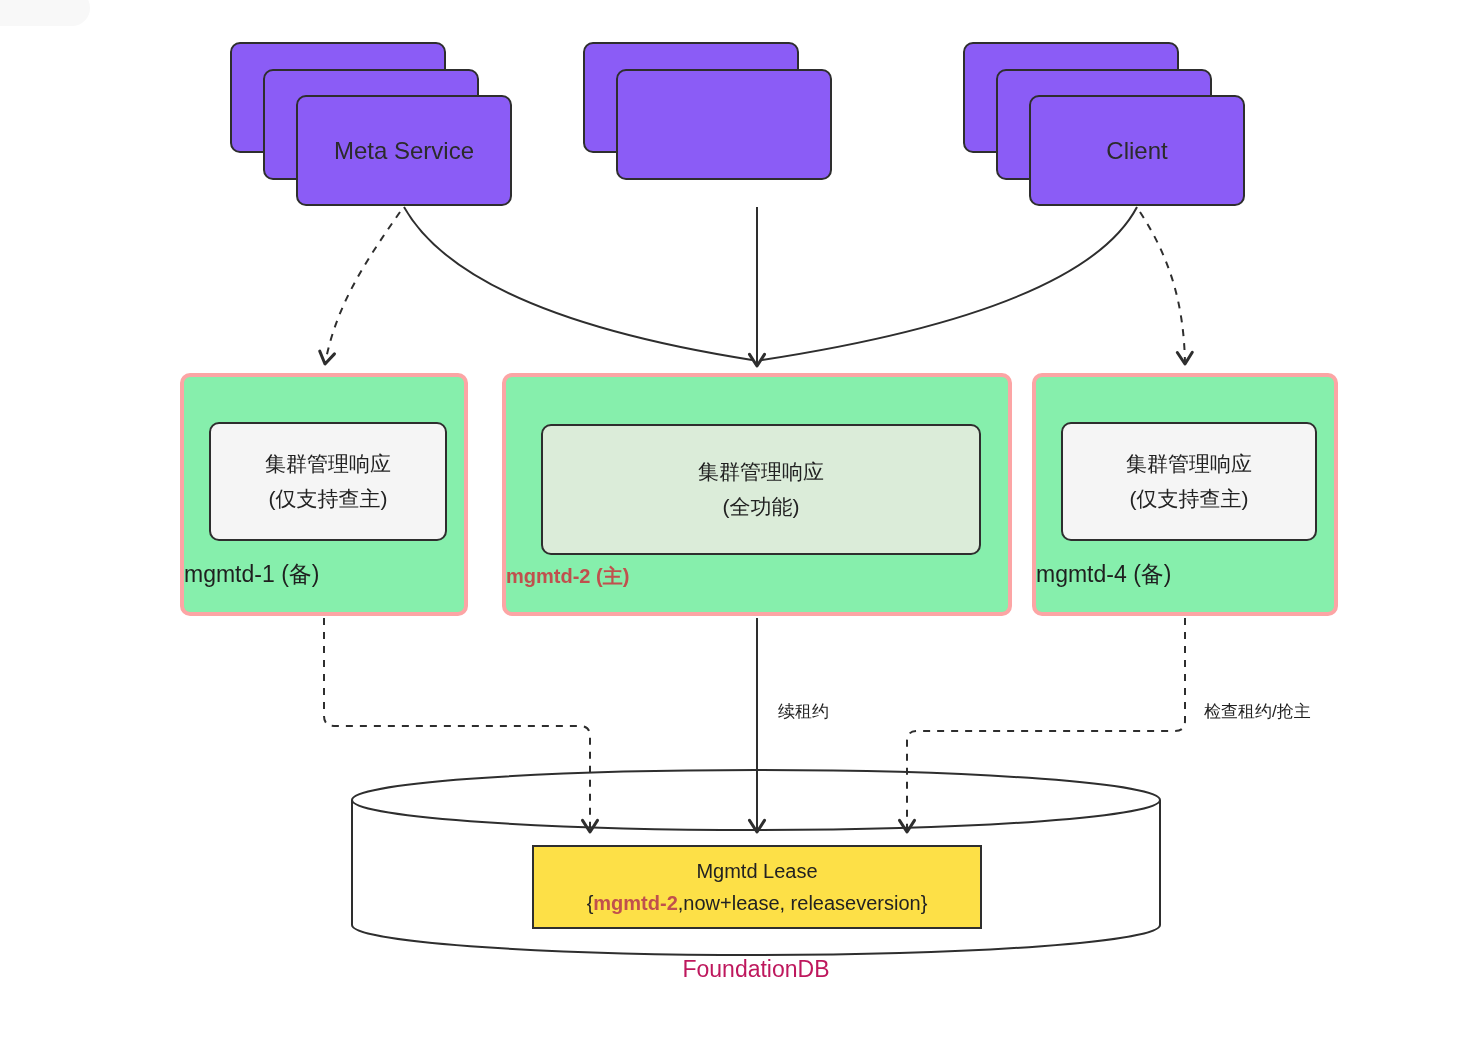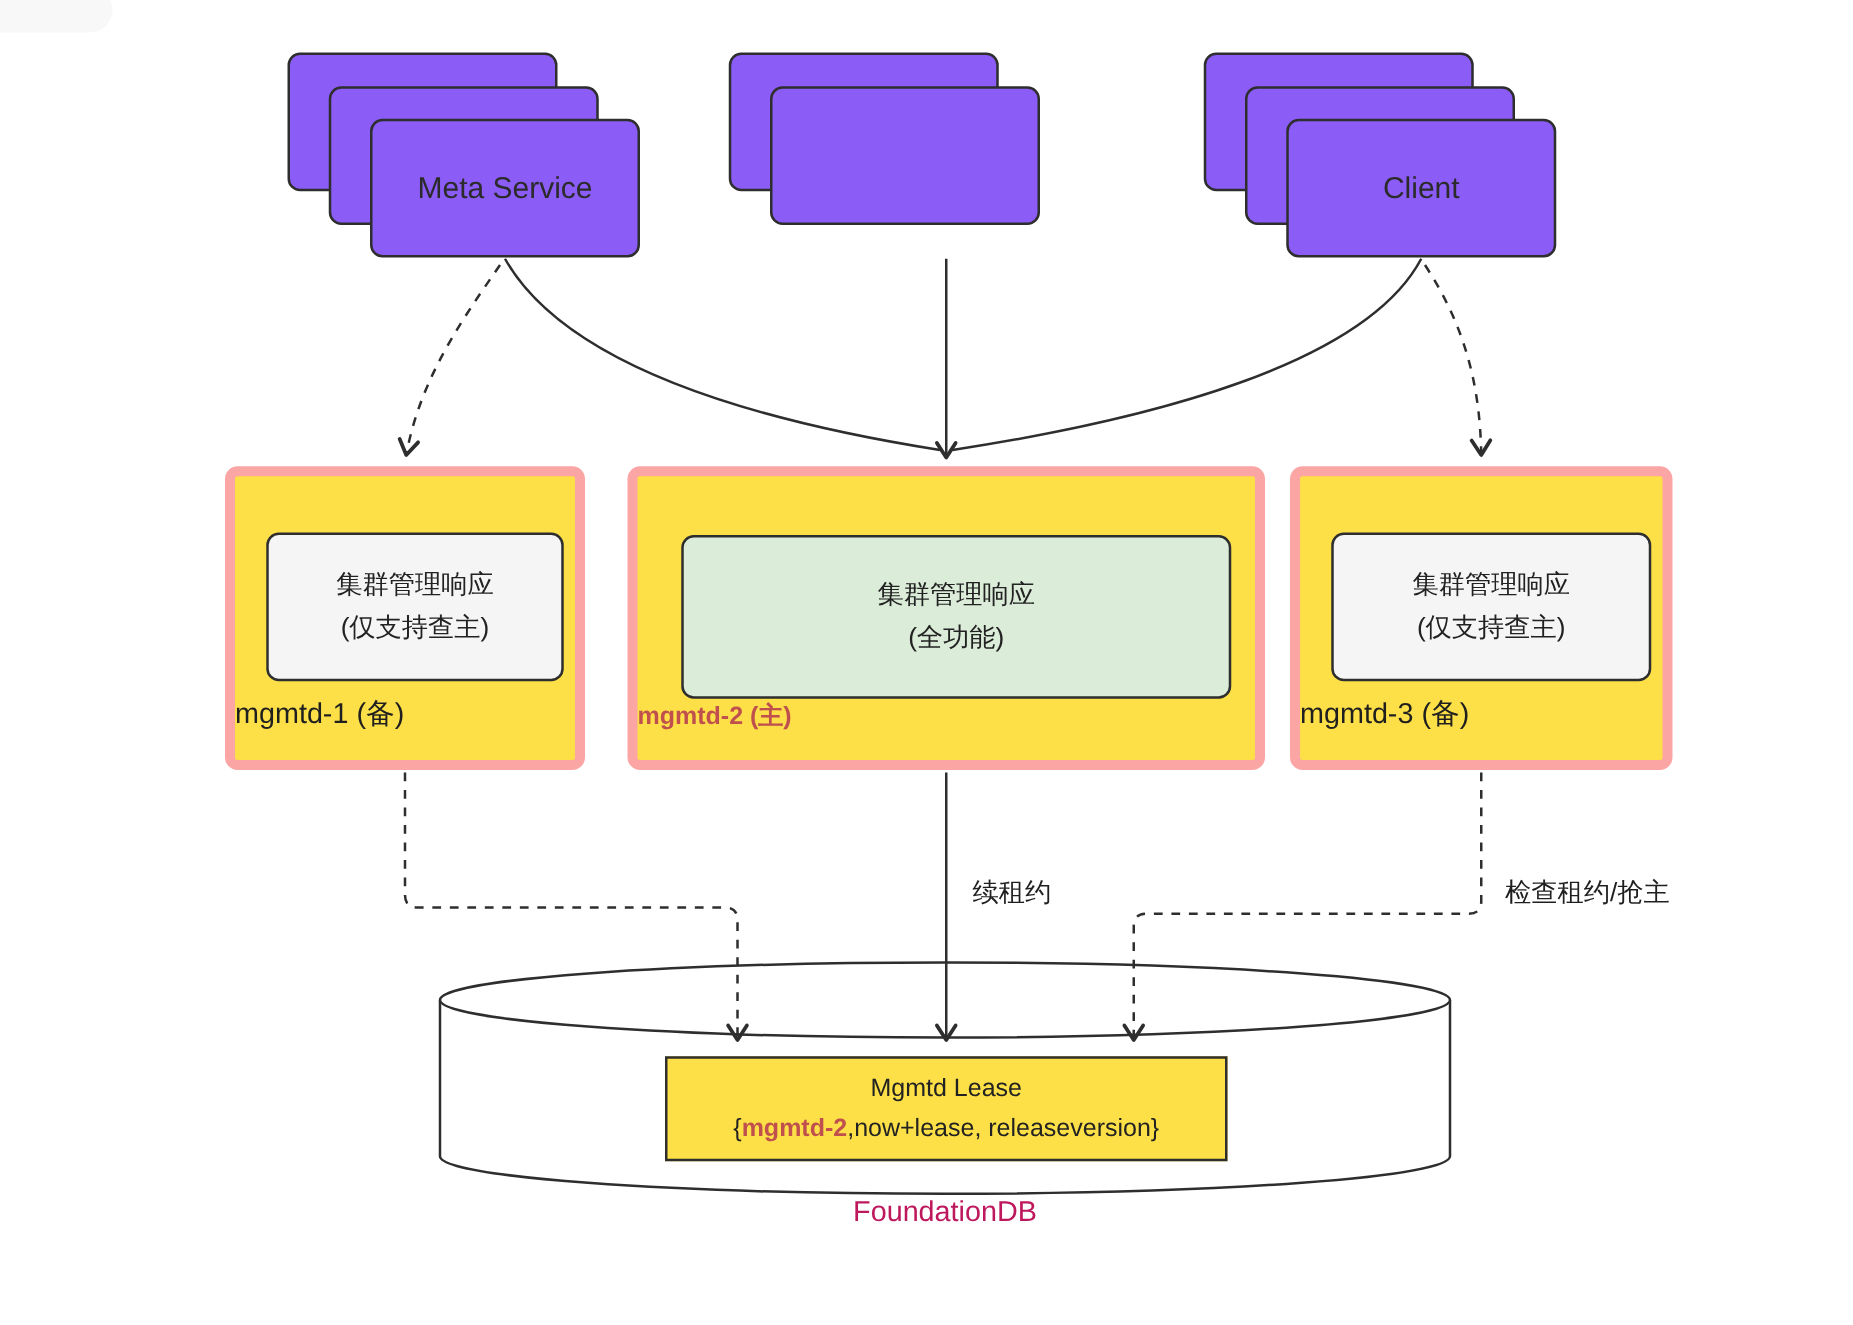--- a/index.html
+++ b/index.html
@@ -36,21 +36,21 @@
     display:flex; align-items:center; justify-content:center;
     font-size:24px; color:#2b2b2b;
   }
   #stack-meta   { left:230px; top:42px; }
   #stack-data   { left:583px; top:42px; }
   #stack-client { left:963px; top:42px; }
 
   
   .node {
     position:absolute;
-    background:#fde047; border:8px solid #fca5a5; border-radius:10px;text-decoration:underline;
+    background:#86efac; border:4px solid #fca5a5; border-radius:10px;text-decoration:underline;
   }
   #node1 { left:180px;  top:373px; width:288px; height:243px; }
   #node2 { left:502px;  top:373px; width:510px; height:243px; }
   #node3 { left:1032px; top:373px; width:306px; height:243px; }
   .inner {
     position:absolute;
     border:2px solid #2e2e2e; border-radius:10px;
     display:flex; flex-direction:column; align-items:center; justify-content:center;
     font-size:21px; line-height:1.65; color:#222222; text-align:center;
   }
@@ -59,21 +59,21 @@
   #node1 .inner { left:25px; top:45px; width:238px; height:119px; }
   #node2 .inner { left:35px; top:47px; width:440px; height:131px; }
   #node3 .inner { left:25px; top:45px; width:256px; height:119px; }
   .node-label {
     position:absolute; left:0; right:0; bottom:22px;
     font-size:23px; color:#1f1f1f;
   }
   #node2 .node-label { color:#c0504d; font-weight:bold; font-size:20px; }
 
   
-  .edge-label { position:absolute; font-size:21px; color:#1f1f1f; }
+  .edge-label { position:absolute; font-size:17px; color:#1f1f1f; }
   #label-renew { left:778px;  top:700px; }
   #label-check { left:1204px; top:700px; }
 
   
   #lease-box {
     position:absolute; left:532px; top:845px; width:450px; height:84px;
     background:#fde047; border:2px solid #2e2e2e;
     display:flex; flex-direction:column; align-items:center; justify-content:center;
     font-size:20px; line-height:1.6; color:#222222; text-align:center;
   }
@@ -153,21 +153,21 @@
       <div>(全功能)</div>
     </div>
     <div class="node-label">mgmtd-2 (主)</div>
   </div>
 
   <div class="node" id="node3">
     <div class="inner grey">
       <div>集群管理响应</div>
       <div>(仅支持查主)</div>
     </div>
-    <div class="node-label">mgmtd-3 (备)</div>
+    <div class="node-label">mgmtd-4 (备)</div>
   </div>
 
   <div class="edge-label" id="label-renew">续租约</div>
   <div class="edge-label" id="label-check">检查租约/抢主</div>
 
   <div id="lease-box">
     <div>Mgmtd Lease</div>
     <div>
       <span>{</span><span class="red-bold">mgmtd-2</span><span>,now+lease, releaseversion}</span>
     </div>

